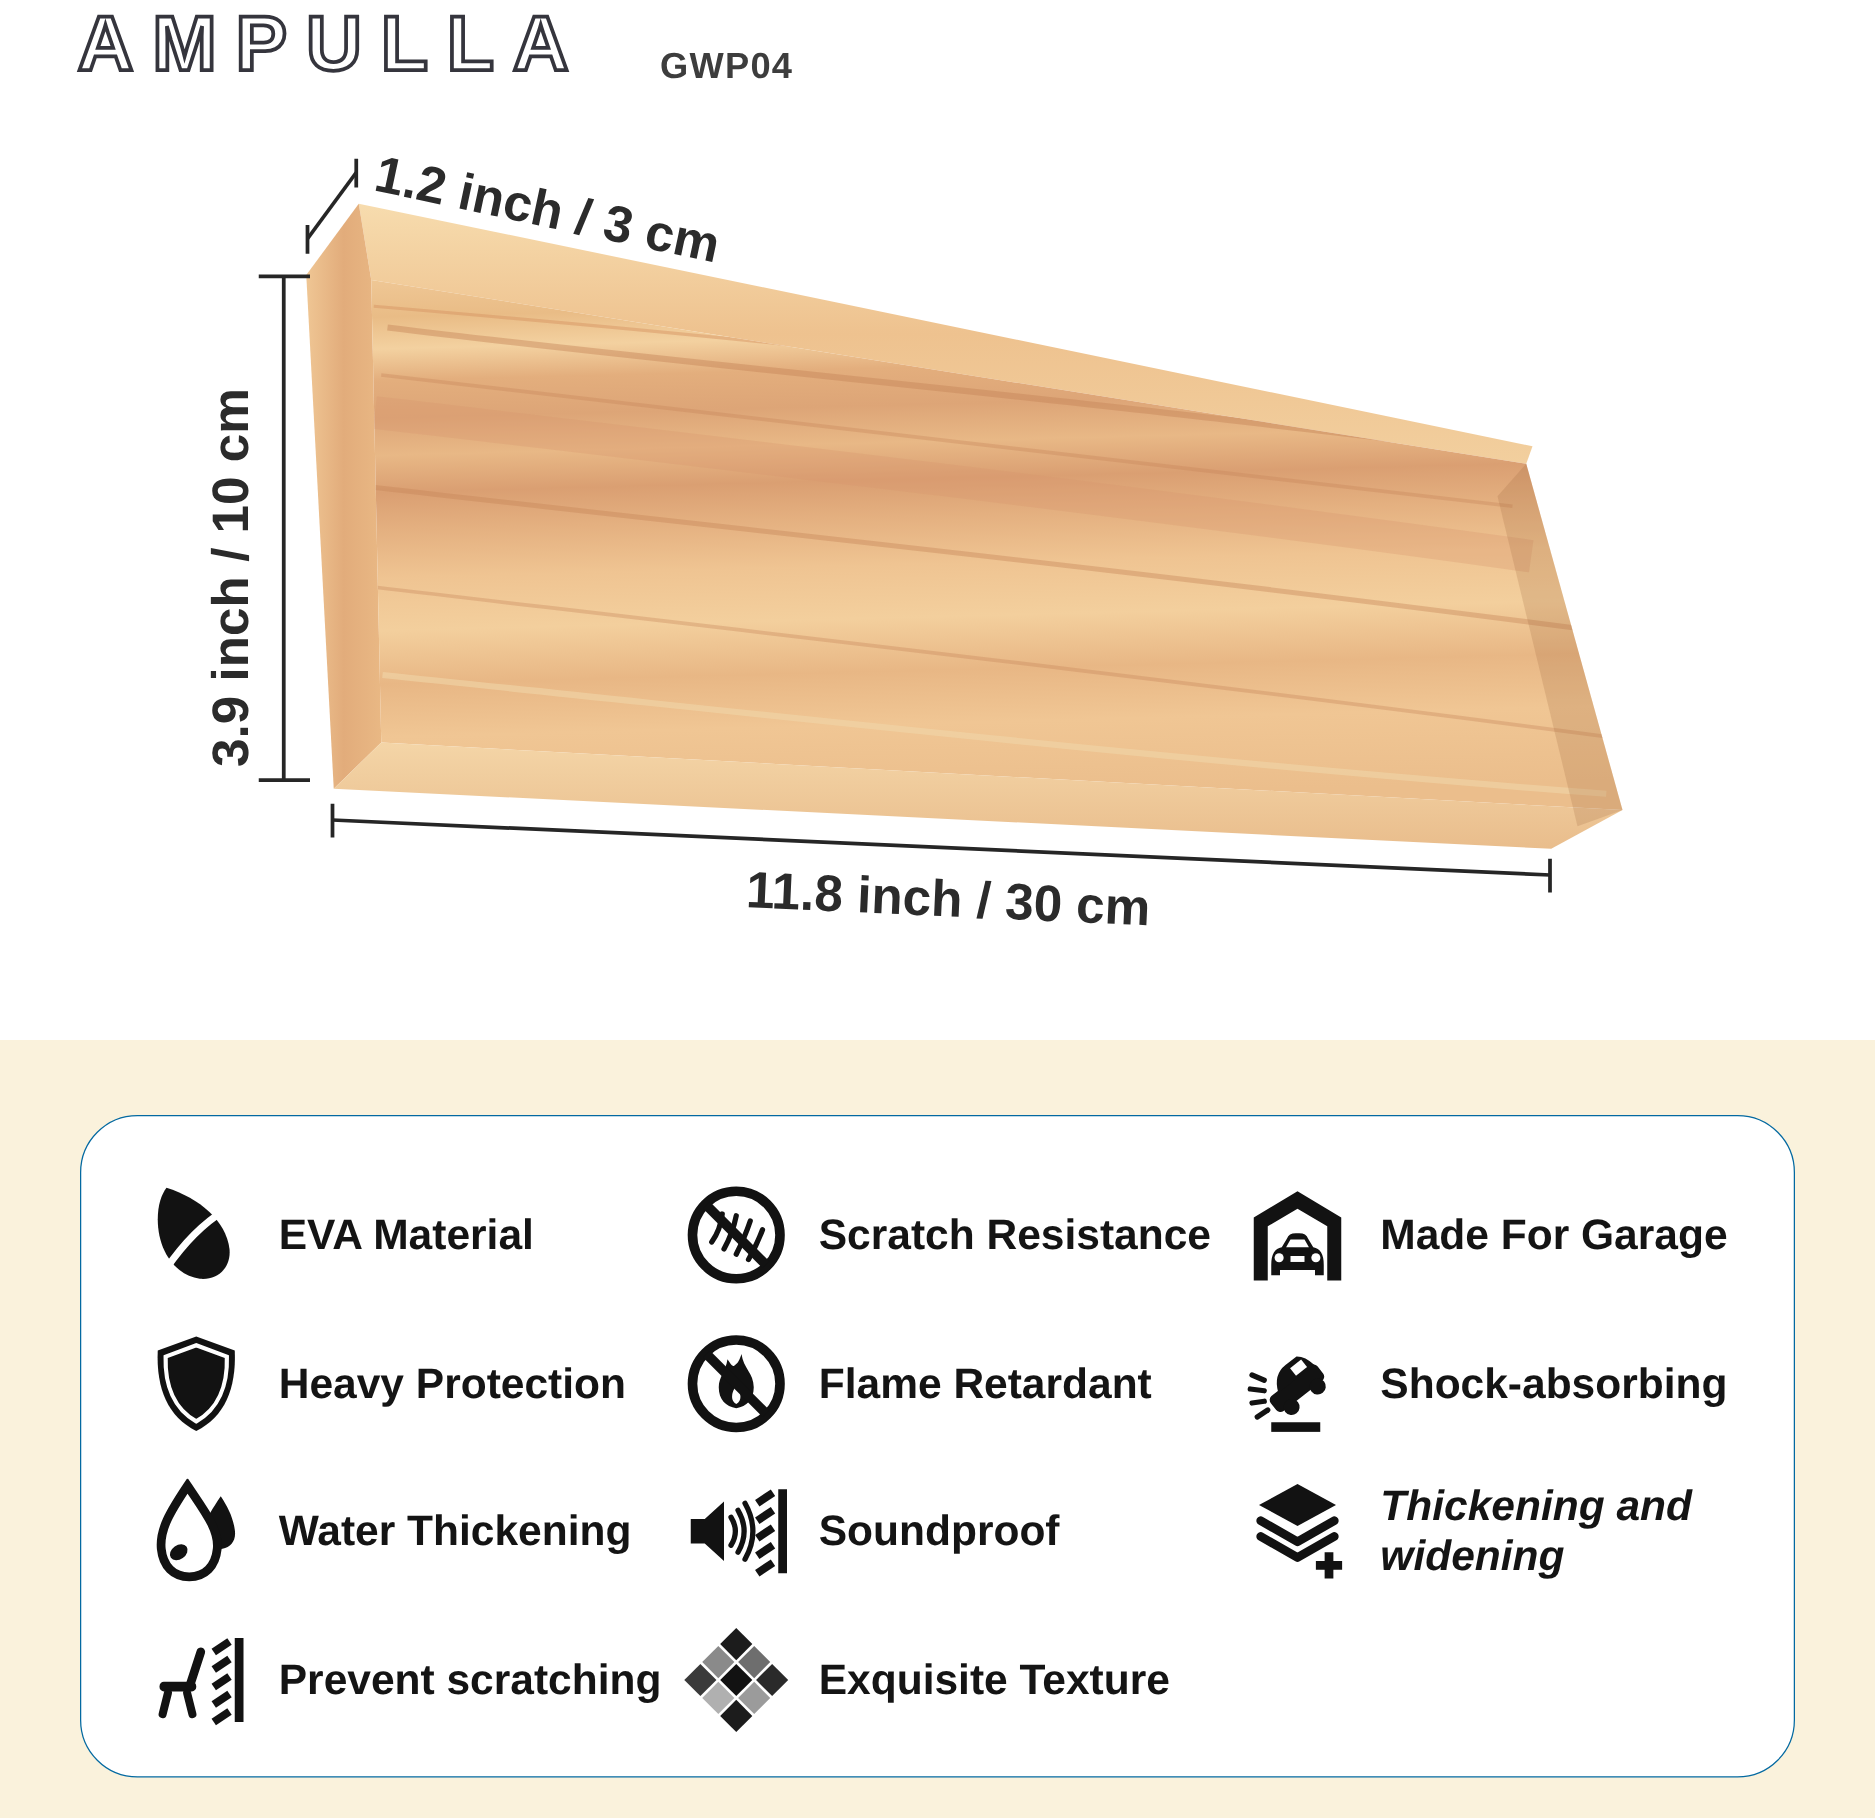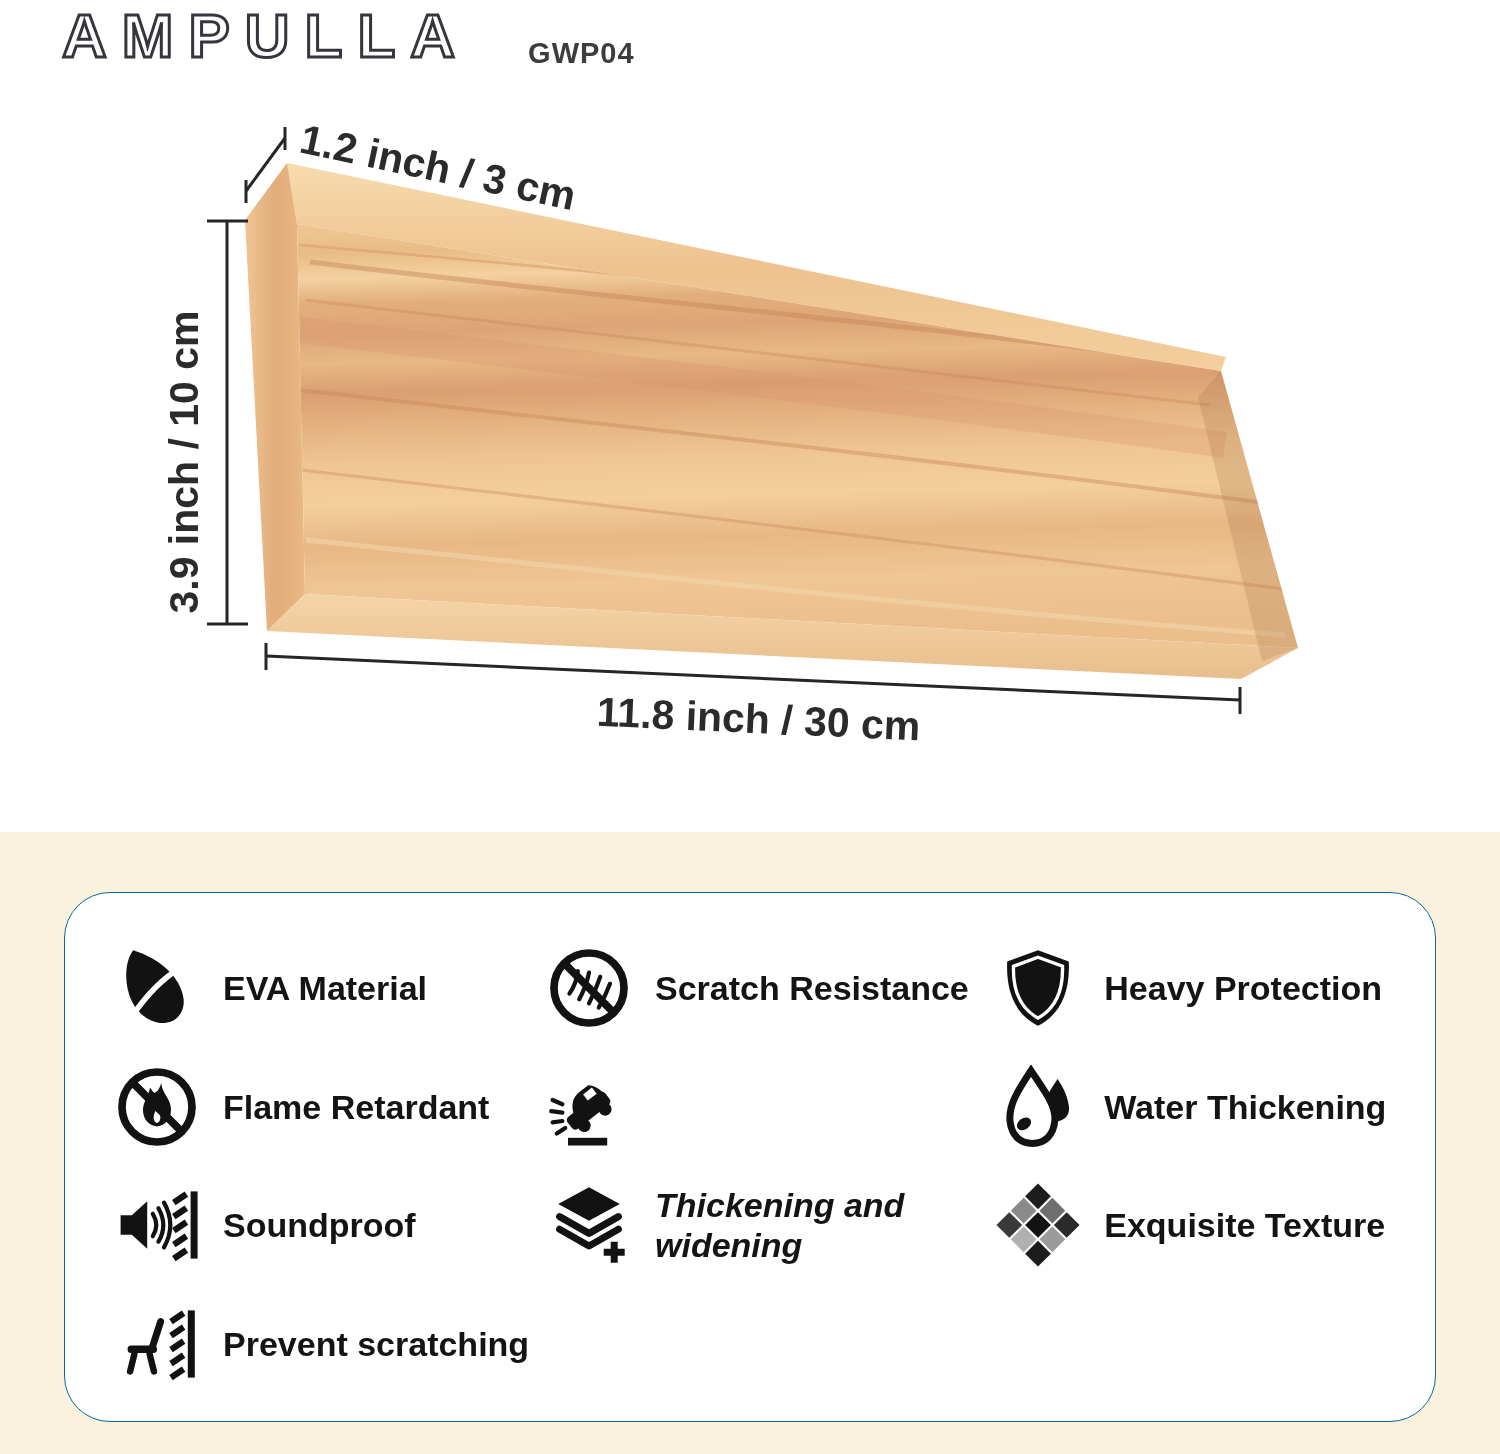--- a/index.html
+++ b/index.html
@@ -131,20 +131,33 @@
             <path d="M16 34 Q21 27 22 18" stroke-width="3" stroke-linecap="round"></path>
             <path d="M23 38 Q28 29 30 19" stroke-width="3" stroke-linecap="round"></path>
             <path d="M30 41 Q35 31 38 22" stroke-width="3" stroke-linecap="round"></path>
             <path d="M37 44 Q42 35 45 27" stroke-width="3" stroke-linecap="round"></path>
             <line x1="13" y1="13" x2="47" y2="47" stroke-width="5.5"></line>
           </svg>
         </div>
         <span class="flabel">Scratch Resistance</span>
       </div>
 
+      <div class="cell">
+        <div class="ficon">
+          <svg viewBox="0 0 60 60" fill="#121212">
+            <path d="M5 56 V20 L30 5 L55 20 V56 H47 V25 L30 15 L13 25 V56 Z"></path>
+            <path d="M15 47 Q15 38 21 37 L24 32 Q25 29 29 29 H31 Q35 29 36 32 L39 37 Q45 38 45 47 L45 53 H40 V50 H20 V53 H15 Z"></path>
+            <path d="M23.5 37 L26 32.5 H34 L36.5 37 Z" fill="#ffffff"></path>
+            <circle cx="19.5" cy="43" r="2.6" fill="#ffffff"></circle>
+            <circle cx="40.5" cy="43" r="2.6" fill="#ffffff"></circle>
+            <rect x="26" y="42" width="8" height="3.4" fill="#ffffff"></rect>
+          </svg>
+        </div>
+        <span class="flabel">Made For Garage</span>
+      </div>
 
       <div class="cell">
         <div class="ficon">
           <svg viewBox="0 0 60 60" fill="#121212">
             <path d="M30 3 L52 11 C53 33 46 49 30 57 C14 49 7 33 8 11 Z"></path>
             <path d="M30 8 L47.5 14.5 C48 31 42.5 44.5 30 51.5 C17.5 44.5 12 31 12.5 14.5 Z" fill="#121212" stroke="#ffffff" stroke-width="2.4"></path>
           </svg>
         </div>
         <span class="flabel">Heavy Protection</span>
       </div>
@@ -173,20 +186,21 @@
             <rect x="15" y="52" width="28" height="5.5"></rect>
             <g transform="rotate(-38 30 33)">
               <rect x="13" y="27" width="34" height="11" rx="3"></rect>
               <path d="M20 28 Q24 18 33 18 L41 18 Q45 21 46 28 Z"></path>
               <rect x="34" y="21" width="8" height="5.5" fill="#ffffff"></rect>
               <circle cx="21" cy="39" r="4.6"></circle>
               <circle cx="40" cy="39" r="4.6"></circle>
             </g>
           </svg>
         </div>
+        <span class="flabel">Shock-absorbing</span>
       </div>
 
 
       <div class="cell">
         <div class="ficon">
           <svg viewBox="0 0 60 60">
             <path d="M44 10 C38 19 34 25 35 32 C36 38 40 41 45 40 C50 39 53 35 52 29 C51 22 48 16 44 10 Z" fill="#121212"></path>
             <path d="M25 4 C15 19 9 29 10 40 C11 50 17 56 26 56 C35 56 41 50 42 40 C43 29 35 19 25 4 Z" fill="#ffffff" stroke="#121212" stroke-width="5"></path>
             <ellipse cx="20" cy="42" rx="5.5" ry="4" transform="rotate(-35 20 42)" fill="#121212"></ellipse>
           </svg>
@@ -215,20 +229,40 @@
       <div class="cell cell-wrap">
         <div class="ficon">
           <svg viewBox="0 0 60 60" fill="#121212">
             <polygon points="30,3 52,15 30,27 8,15"></polygon>
             <path d="M9 24 L30 36 L51 24" stroke="#121212" stroke-width="5" fill="none" stroke-linecap="round" stroke-linejoin="round"></path>
             <path d="M9 33 L30 45 L51 33" stroke="#121212" stroke-width="5" fill="none" stroke-linecap="round" stroke-linejoin="round"></path>
             <path d="M48 42 V57 M40.5 49.5 H55.5" stroke="#121212" stroke-width="5"></path>
           </svg>
         </div>
         <span class="flabel">Thickening and widening</span>
+      </div>
+
+      <div class="cell">
+        <div class="ficon">
+          <svg viewBox="0 0 60 60" fill="#121212">
+            <rect x="9" y="31" width="21" height="5.5" rx="2.5"></rect>
+            <rect x="27" y="11" width="5" height="25" rx="2.5" transform="rotate(18 29.5 23.5)"></rect>
+            <rect x="10" y="35" width="4.6" height="17" rx="2.2" transform="rotate(14 12.3 43.5)"></rect>
+            <rect x="24" y="35" width="4.6" height="17" rx="2.2" transform="rotate(-14 26.3 43.5)"></rect>
+            <g stroke="#121212" stroke-width="4.5">
+              <line x1="40" y1="14" x2="49" y2="8"></line>
+              <line x1="40" y1="24" x2="49" y2="18"></line>
+              <line x1="40" y1="34" x2="49" y2="28"></line>
+              <line x1="40" y1="44" x2="49" y2="38"></line>
+              <line x1="40" y1="54" x2="49" y2="48"></line>
+            </g>
+            <rect x="52" y="6" width="5" height="48"></rect>
+          </svg>
+        </div>
+        <span class="flabel">Prevent scratching</span>
       </div>
 
       <div class="cell">
         <div class="ficon">
           <svg viewBox="0 0 60 60">
             <g transform="rotate(45 30 30)">
               <rect x="9" y="9" width="13" height="13" fill="#1c1c1c"></rect>
               <rect x="23.5" y="9" width="13" height="13" fill="#6e6e6e"></rect>
               <rect x="38" y="9" width="13" height="13" fill="#2a2a2a"></rect>
               <rect x="9" y="23.5" width="13" height="13" fill="#8a8a8a"></rect>
@@ -236,35 +270,15 @@
               <rect x="38" y="23.5" width="13" height="13" fill="#9b9b9b"></rect>
               <rect x="9" y="38" width="13" height="13" fill="#3a3a3a"></rect>
               <rect x="23.5" y="38" width="13" height="13" fill="#b0b0b0"></rect>
               <rect x="38" y="38" width="13" height="13" fill="#1c1c1c"></rect>
             </g>
           </svg>
         </div>
         <span class="flabel">Exquisite Texture</span>
       </div>
 
-      <div class="cell">
-        <div class="ficon">
-          <svg viewBox="0 0 60 60" fill="#121212">
-            <rect x="9" y="31" width="21" height="5.5" rx="2.5"></rect>
-            <rect x="27" y="11" width="5" height="25" rx="2.5" transform="rotate(18 29.5 23.5)"></rect>
-            <rect x="10" y="35" width="4.6" height="17" rx="2.2" transform="rotate(14 12.3 43.5)"></rect>
-            <rect x="24" y="35" width="4.6" height="17" rx="2.2" transform="rotate(-14 26.3 43.5)"></rect>
-            <g stroke="#121212" stroke-width="4.5">
-              <line x1="40" y1="14" x2="49" y2="8"></line>
-              <line x1="40" y1="24" x2="49" y2="18"></line>
-              <line x1="40" y1="34" x2="49" y2="28"></line>
-              <line x1="40" y1="44" x2="49" y2="38"></line>
-              <line x1="40" y1="54" x2="49" y2="48"></line>
-            </g>
-            <rect x="52" y="6" width="5" height="48"></rect>
-          </svg>
-        </div>
-        <span class="flabel">Prevent scratching</span>
-      </div>
-
     </div>
   </div>
 </div>
 
 </body></html>

